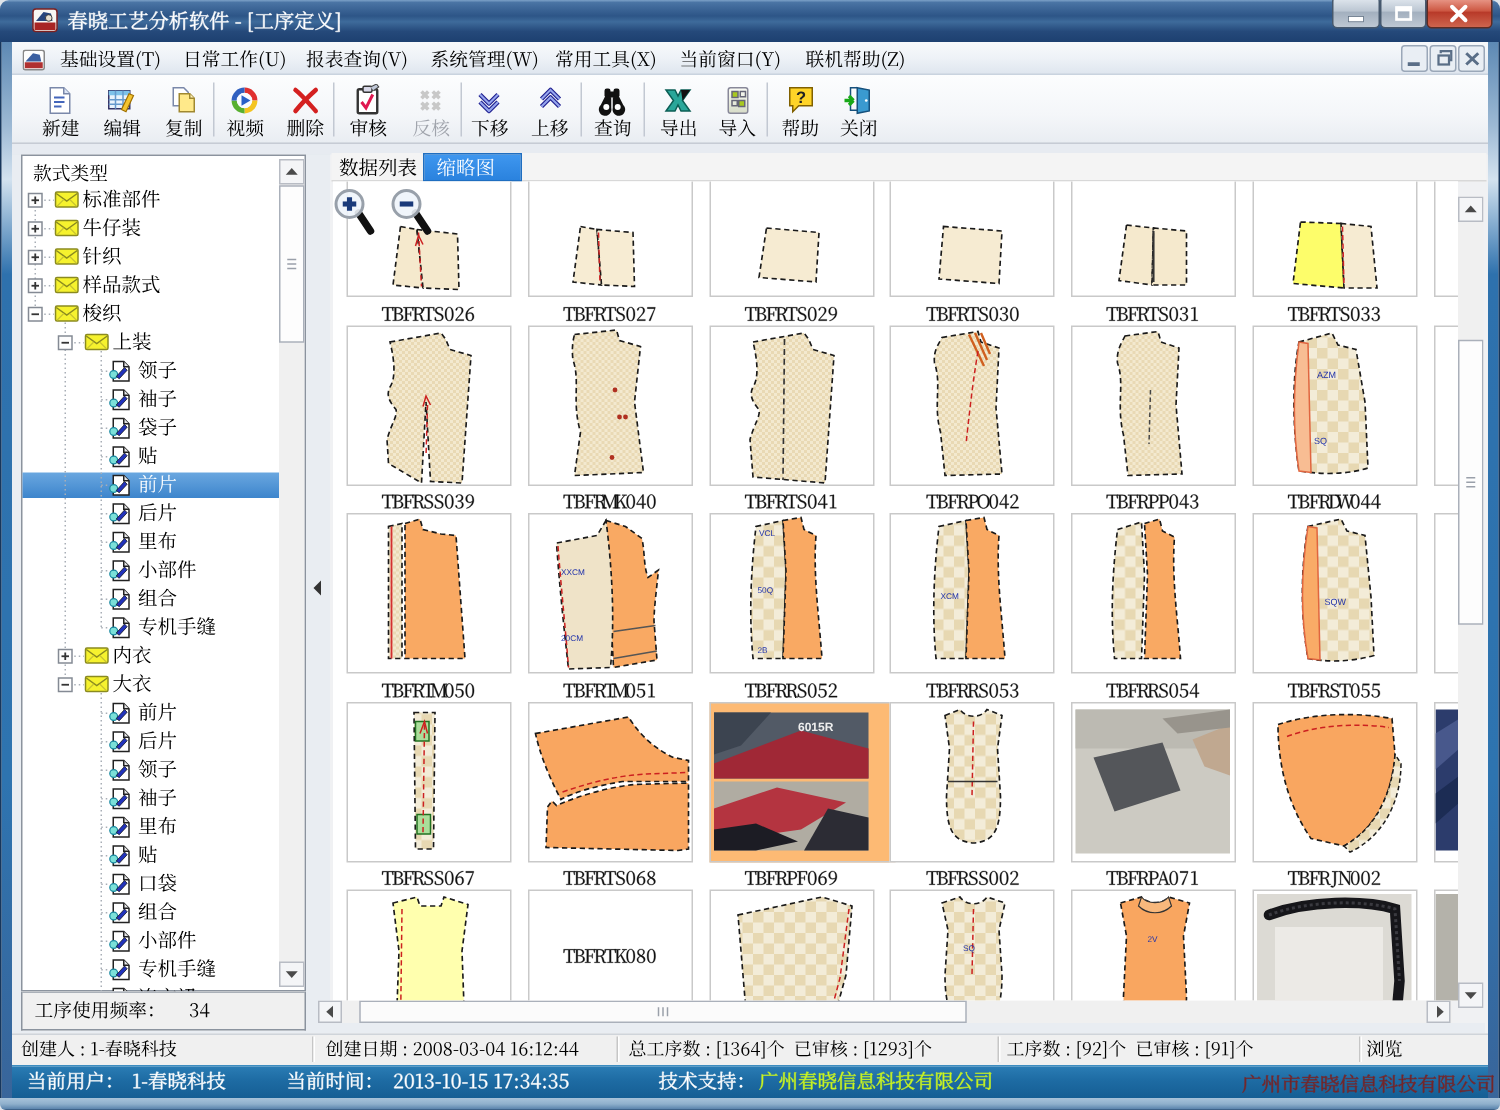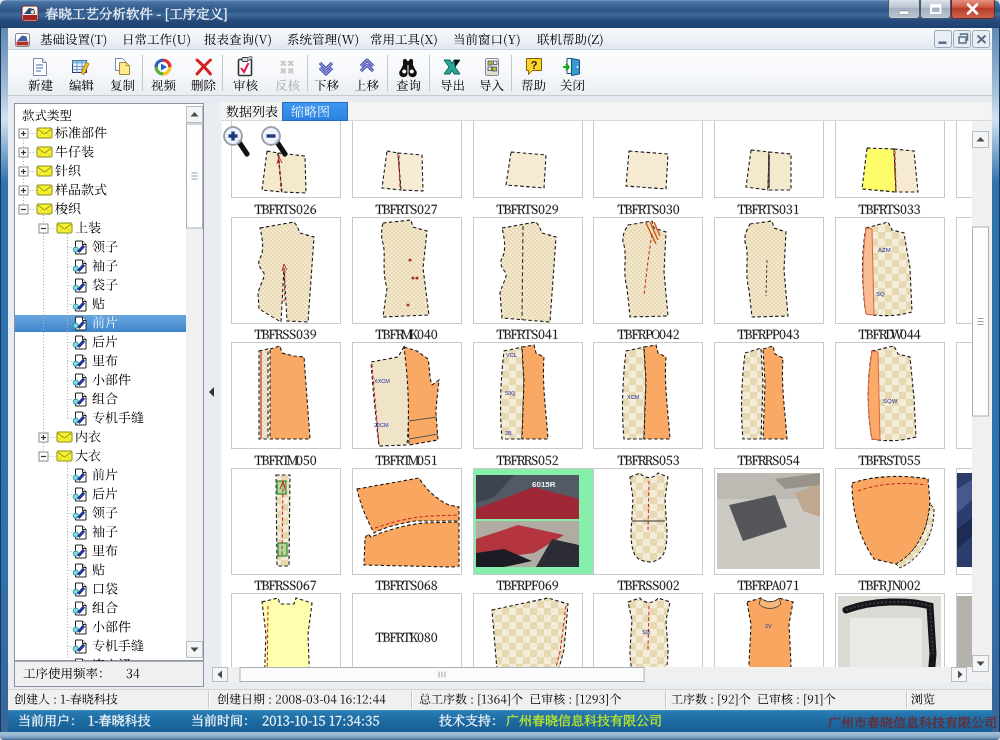--- a/index.html
+++ b/index.html
@@ -1251,21 +1251,21 @@
                 <rect width="14" height="14" fill="#f3ecd8"></rect>
                 <rect width="7" height="7" fill="#e7d8b2"></rect>
                 <rect x="7" y="7" width="7" height="7" fill="#e7d8b2"></rect>
               </pattern>
             </defs>
             <path d="M4 20 L66 9 C74 22 85 31 96 36 L106 38 L106 52 L62 52 C44 55 30 59 21 64 C13 49 7 34 4 20 Z" fill="#f9a660" stroke="#1a1a1a" stroke-width="1.1" stroke-dasharray="3.5 2.4" fill-opacity="1"></path>
             <path d="M12 69 L15 65 L18 68 C34 61 52 56 70 54 L106 53 L106 97 L99 98 L11 96 Z" fill="#f9a660" stroke="#1a1a1a" stroke-width="1.1" stroke-dasharray="3.5 2.4" fill-opacity="1"></path>
             <path d="M22 59 C42 52 60 48 78 47 L105 46" stroke="#cc2020" stroke-width="1" stroke-dasharray="3.5 2.2" fill="none"></path>
           </svg>
         </div>
-        <div style="position:absolute;left:472.6px;top:467.5px;width:124px;height:107px;background:#86efac;border:1px solid #c9c9c9;box-sizing:border-box">
+        <div style="position:absolute;left:472.6px;top:467.5px;width:124px;height:107px;background:#fdba74;border:1px solid #c9c9c9;box-sizing:border-box">
           <svg width="108" height="105" viewBox="0 0 108 105">
             <defs>
               <pattern id="pdot" width="4" height="4" patternUnits="userSpaceOnUse">
                 <rect width="4" height="4" fill="#f3e9cf"></rect>
                 <rect width="2" height="2" fill="#e9d9b4"></rect>
                 <rect x="2" y="2" width="2" height="2" fill="#e9d9b4"></rect>
               </pattern>
               <pattern id="pchk" width="14" height="14" patternUnits="userSpaceOnUse">
                 <rect width="14" height="14" fill="#f3ecd8"></rect>
                 <rect width="7" height="7" fill="#e7d8b2"></rect>

